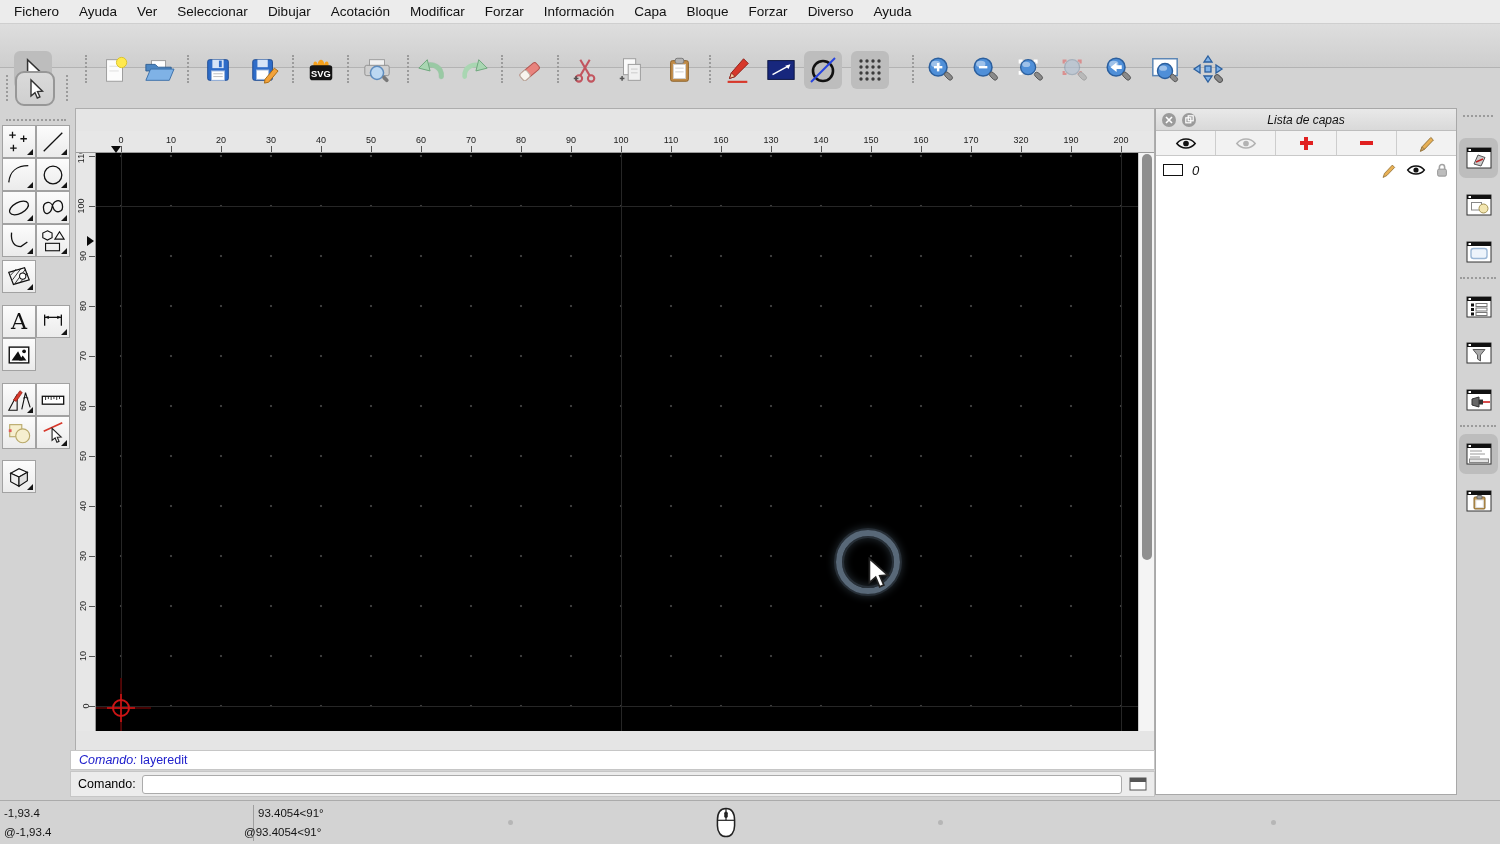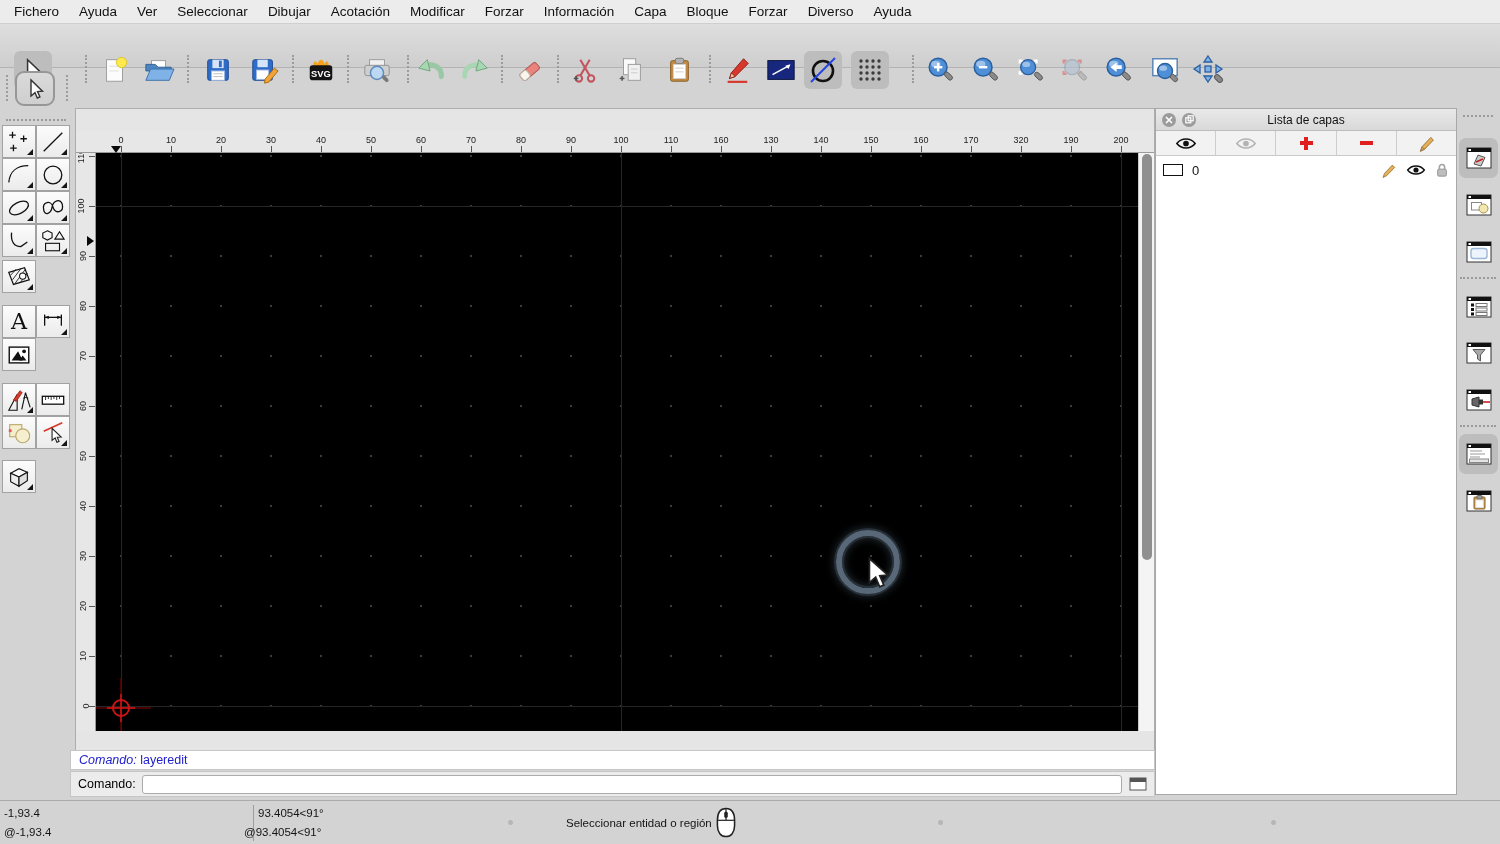--- a/index.html
+++ b/index.html
@@ -59,21 +59,21 @@
 
   
   .cmd-history { position:absolute; left:70px; top:750px; width:1085px; height:20px; background:#fff; border:1px solid #c6c6c6; font-size:12.5px; line-height:18px; padding-left:8px; color:#2121cc; }
   .cmd-history .lbl { font-style:italic; }
   .cmd-row { position:absolute; left:70px; top:771px; width:1085px; height:26px; background:#ececec; border:1px solid #c6c6c6; display:flex; align-items:center; }
   .cmd-row .lbl { font-size:12.5px; margin:0 6px 0 7px; color:#000; }
   .cmd-input { flex:1; height:19px; border:1px solid #ababab; border-radius:3px; background:#fff; font-size:12px; padding:0 4px; outline:none; font-family:"Liberation Sans",sans-serif; }
   .cmd-toggle { width:22px; height:17px; margin:0 5px; display:flex; align-items:center; justify-content:center; }
 
   
-  .layer-panel { position:absolute; left:1155px; top:108px; width:302px; height:687px; background:#fff; border:1px solid #a8a8a8; }
+  .layer-panel { position:absolute; left:1155px; top:108px; width:302px; height:687px; background:#fff; border:1px solid #a8a8a8;font-style:italic; }
   .lp-header { position:absolute; left:0; top:0; width:100%; height:22px; background:linear-gradient(#e9e9e9,#d9d9d9); border-bottom:1px solid #bdbdbd; display:flex; align-items:center; font-size:12px; }
   .lp-title { position:absolute; left:0; width:100%; text-align:center; }
   .lp-circle { width:14px; height:14px; border-radius:50%; background:#9b9b9b; margin-left:6px; display:flex; align-items:center; justify-content:center; z-index:2; }
   .lp-toolbar { position:absolute; left:0; top:22px; width:100%; height:25px; background:#f2f2f2; border-bottom:1px solid #c9c9c9; display:flex; }
   .lp-btn { flex:1; border-right:1px solid #cdcdcd; display:flex; align-items:center; justify-content:center; }
   .lp-btn:last-child { border-right:none; }
   .plusH { width:13px; height:3.5px; background:#e02020; }
   .plusV { width:3.5px; height:13px; background:#e02020; position:absolute; }
   .lp-row { position:absolute; left:0; top:51px; width:100%; height:20px; display:flex; align-items:center; padding:0 7px; }
   .swatch { width:20px; height:12px; background:#fff; border:1.6px solid #111; }
@@ -810,21 +810,20 @@
   </div>
 </div>
 
 <div class="statusbar">
   <span class="sb" style="left:4px; top:6px">-1,93.4</span>
   <span class="sb" style="left:4px; top:25px">@-1,93.4</span>
   <div class="sb-sep"></div>
   <span class="sb" style="left:258px; top:6px">93.4054&lt;91°</span>
   <span class="sb" style="left:244px; top:25px">@93.4054&lt;91°</span>
   <div class="sb-dot" style="left:508px"></div>
-  <span class="sb" style="left:566px; top:0; line-height:44px">Seleccionar entidad o región</span>
   <svg class="abs" style="left:715px; top:6px" width="22" height="31" viewBox="0 0 20 28">
     <path d="M10 1.2 C4.5 1.2 2.2 6 2.2 12 V17 C2.2 23 5.5 26.8 10 26.8 C14.5 26.8 17.8 23 17.8 17 V12 C17.8 6 15.5 1.2 10 1.2 Z" fill="#fff" stroke="#222" stroke-width="1.4"></path>
     <line x1="10" y1="1.5" x2="10" y2="12" stroke="#222" stroke-width="1.1"></line>
     <line x1="2.4" y1="12" x2="17.6" y2="12" stroke="#222" stroke-width="1.1"></line>
     <rect x="8.4" y="4" width="3.2" height="6" rx="1.6" fill="#222"></rect>
   </svg>
   <div class="sb-dot" style="left:938px"></div>
   <div class="sb-dot" style="left:1271px"></div>
 </div>
 

